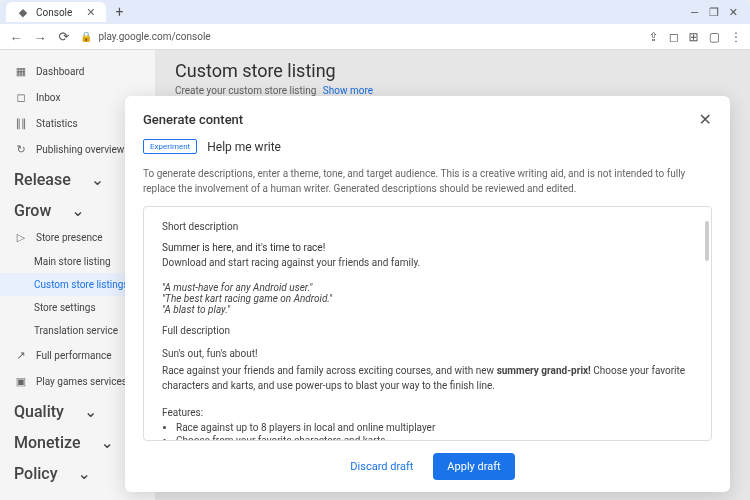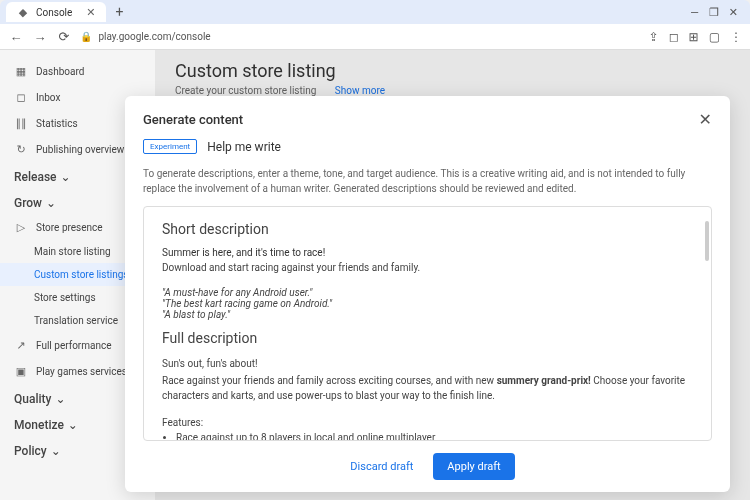--- a/index.html
+++ b/index.html
@@ -12,38 +12,38 @@
 .winctl{margin-left:auto;display:flex;gap:10px;color:#555;font-size:11px;padding-right:6px}
 .urlbar{background:#fff;height:26px;display:flex;align-items:center;padding:0 8px;gap:8px;border-bottom:1px solid #ddd}
 .navbtn{color:#555;font-size:13px;width:16px;text-align:center}
 .url{flex:1;display:flex;align-items:center;gap:6px;color:#555;font-size:10px}
 .urlicons{display:flex;gap:10px;color:#555;font-size:12px}
 .app{display:flex;height:450px;background:#f5f5f5}
 .sidebar{width:155px;padding:8px 0;overflow-y:auto}
 .side-item{display:flex;align-items:center;gap:8px;padding:6px 14px;font-size:10px;color:#444;cursor:pointer}
 .side-item.sub{padding-left:34px}
 .side-item.active{color:#1a73e8;background:#e8f0fe;border-radius:0 14px 14px 0;margin-right:8px}
-.side-section{padding:8px 14px 4px;font-size:12px;color:#444;font-weight:500;display:flex;align-items:center;gap:4px}
+.side-section{padding:8px 14px 4px;font-size:16px;color:#444;font-weight:500;display:flex;align-items:center;gap:20px}
 .icon{width:14px;height:14px;display:inline-flex;align-items:center;justify-content:center;font-size:11px;color:#666}
 .main{flex:1;padding:10px 20px;position:relative}
 .page-title{font-size:18px;color:#333;font-weight:400;margin-bottom:4px}
 .page-sub{font-size:10px;color:#666}
-.page-sub a{color:#1a73e8;text-decoration:none;margin-left:16px}
+.page-sub a{color:#1a73e8;text-decoration:none;margin-left:4px}
 .overlay{position:absolute;top:0;left:0;right:0;bottom:0;background:rgba(0,0,0,0.06)}
 .modal{position:absolute;top:46px;left:-30px;right:20px;bottom:8px;background:#fff;border-radius:6px;box-shadow:0 4px 20px rgba(0,0,0,0.15);display:flex;flex-direction:column}
 .modal-head{padding:14px 18px 10px;display:flex;align-items:center}
 .modal-title{font-size:13px;color:#333;font-weight:500}
 .modal-close{margin-left:auto;font-size:16px;color:#555;cursor:pointer}
 .modal-sub{padding:0 18px 8px;display:flex;align-items:center;gap:10px}
 .badge{border:1px solid #1a73e8;color:#1a73e8;font-size:8px;padding:2px 6px;border-radius:2px}
 .modal-sub-title{font-size:12px;color:#333}
 .modal-desc{padding:4px 18px 10px;font-size:10px;color:#666;line-height:1.5}
 .modal-body{flex:1;margin:0 18px;border:1px solid #ddd;border-radius:4px;overflow-y:auto;position:relative}
 .content-area{padding:14px 18px}
-.section-label{font-size:14px;color:#444;margin-bottom:10px}
+.section-label{font-size:10px;color:#444;margin-bottom:10px}
 .bold-line{font-size:10px;color:#333;font-weight:400;margin-bottom:2px}
 .text-line{font-size:10px;color:#444;margin-bottom:2px;line-height:1.5}
 .quote{font-size:10px;color:#444;font-style:italic}
 .gap{height:10px}
 .feat-list{font-size:10px;color:#444;padding-left:14px}
 .feat-list li{margin-bottom:2px}
 .modal-foot{padding:12px 18px;display:flex;justify-content:center;gap:10px}
 .btn-text{background:none;border:none;color:#1a73e8;font-size:11px;padding:6px 10px;cursor:pointer}
 .btn-primary{background:#1a73e8;color:#fff;border:none;font-size:11px;padding:7px 14px;border-radius:4px;cursor:pointer}
 .scrollind{position:absolute;right:2px;top:14px;width:4px;height:40px;background:#ccc;border-radius:2px}

